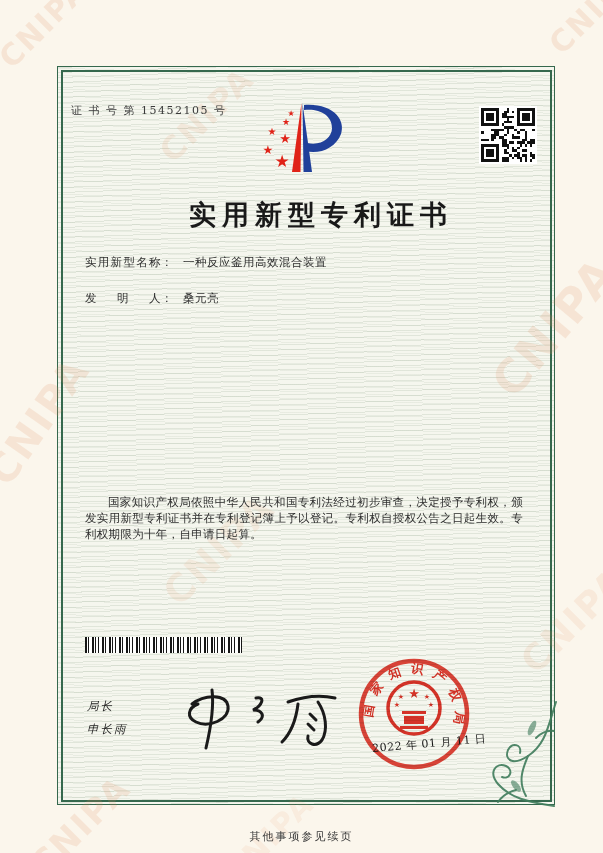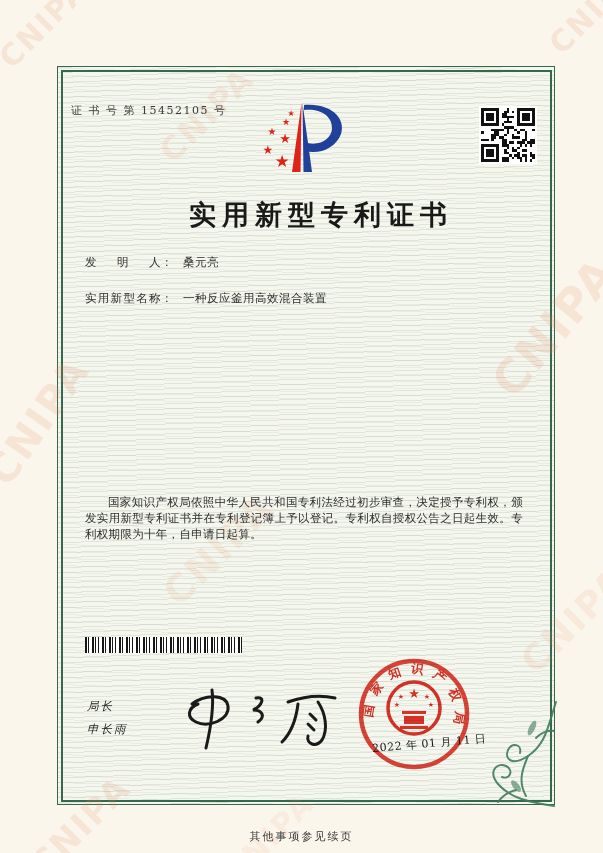--- a/index.html
+++ b/index.html
@@ -221,24 +221,24 @@
           <rect x="1" y="15" width="5" height="5" fill="#fff"></rect>
           <rect x="2" y="16" width="3" height="3" fill="#111"></rect>
         </g>
       </svg>
   </div>
 
   <h1 class="title">实用新型专利证书</h1>
 
   <div class="fields">
     <div class="frow">
-      <span class="flabel">发明人</span><span class="fcolon">：</span><span class="fvalue">桑元亮</span>
+      <span class="flabel">实用新型名称</span><span class="fcolon">：</span><span class="fvalue">一种反应釜用高效混合装置</span>
     </div>
     <div class="frow">
-      <span class="flabel">实用新型名称</span><span class="fcolon">：</span><span class="fvalue">一种反应釜用高效混合装置</span>
+      <span class="flabel">发明人</span><span class="fcolon">：</span><span class="fvalue">桑元亮</span>
     </div>
   </div>
 
   <div class="paras">
     <p>国家知识产权局依照中华人民共和国专利法经过初步审查，决定授予专利权，颁发实用新型专利证书并在专利登记簿上予以登记。专利权自授权公告之日起生效。专利权期限为十年，自申请日起算。</p>
   </div>
 
   <div class="barcode"></div>
 
   <div class="officer">

